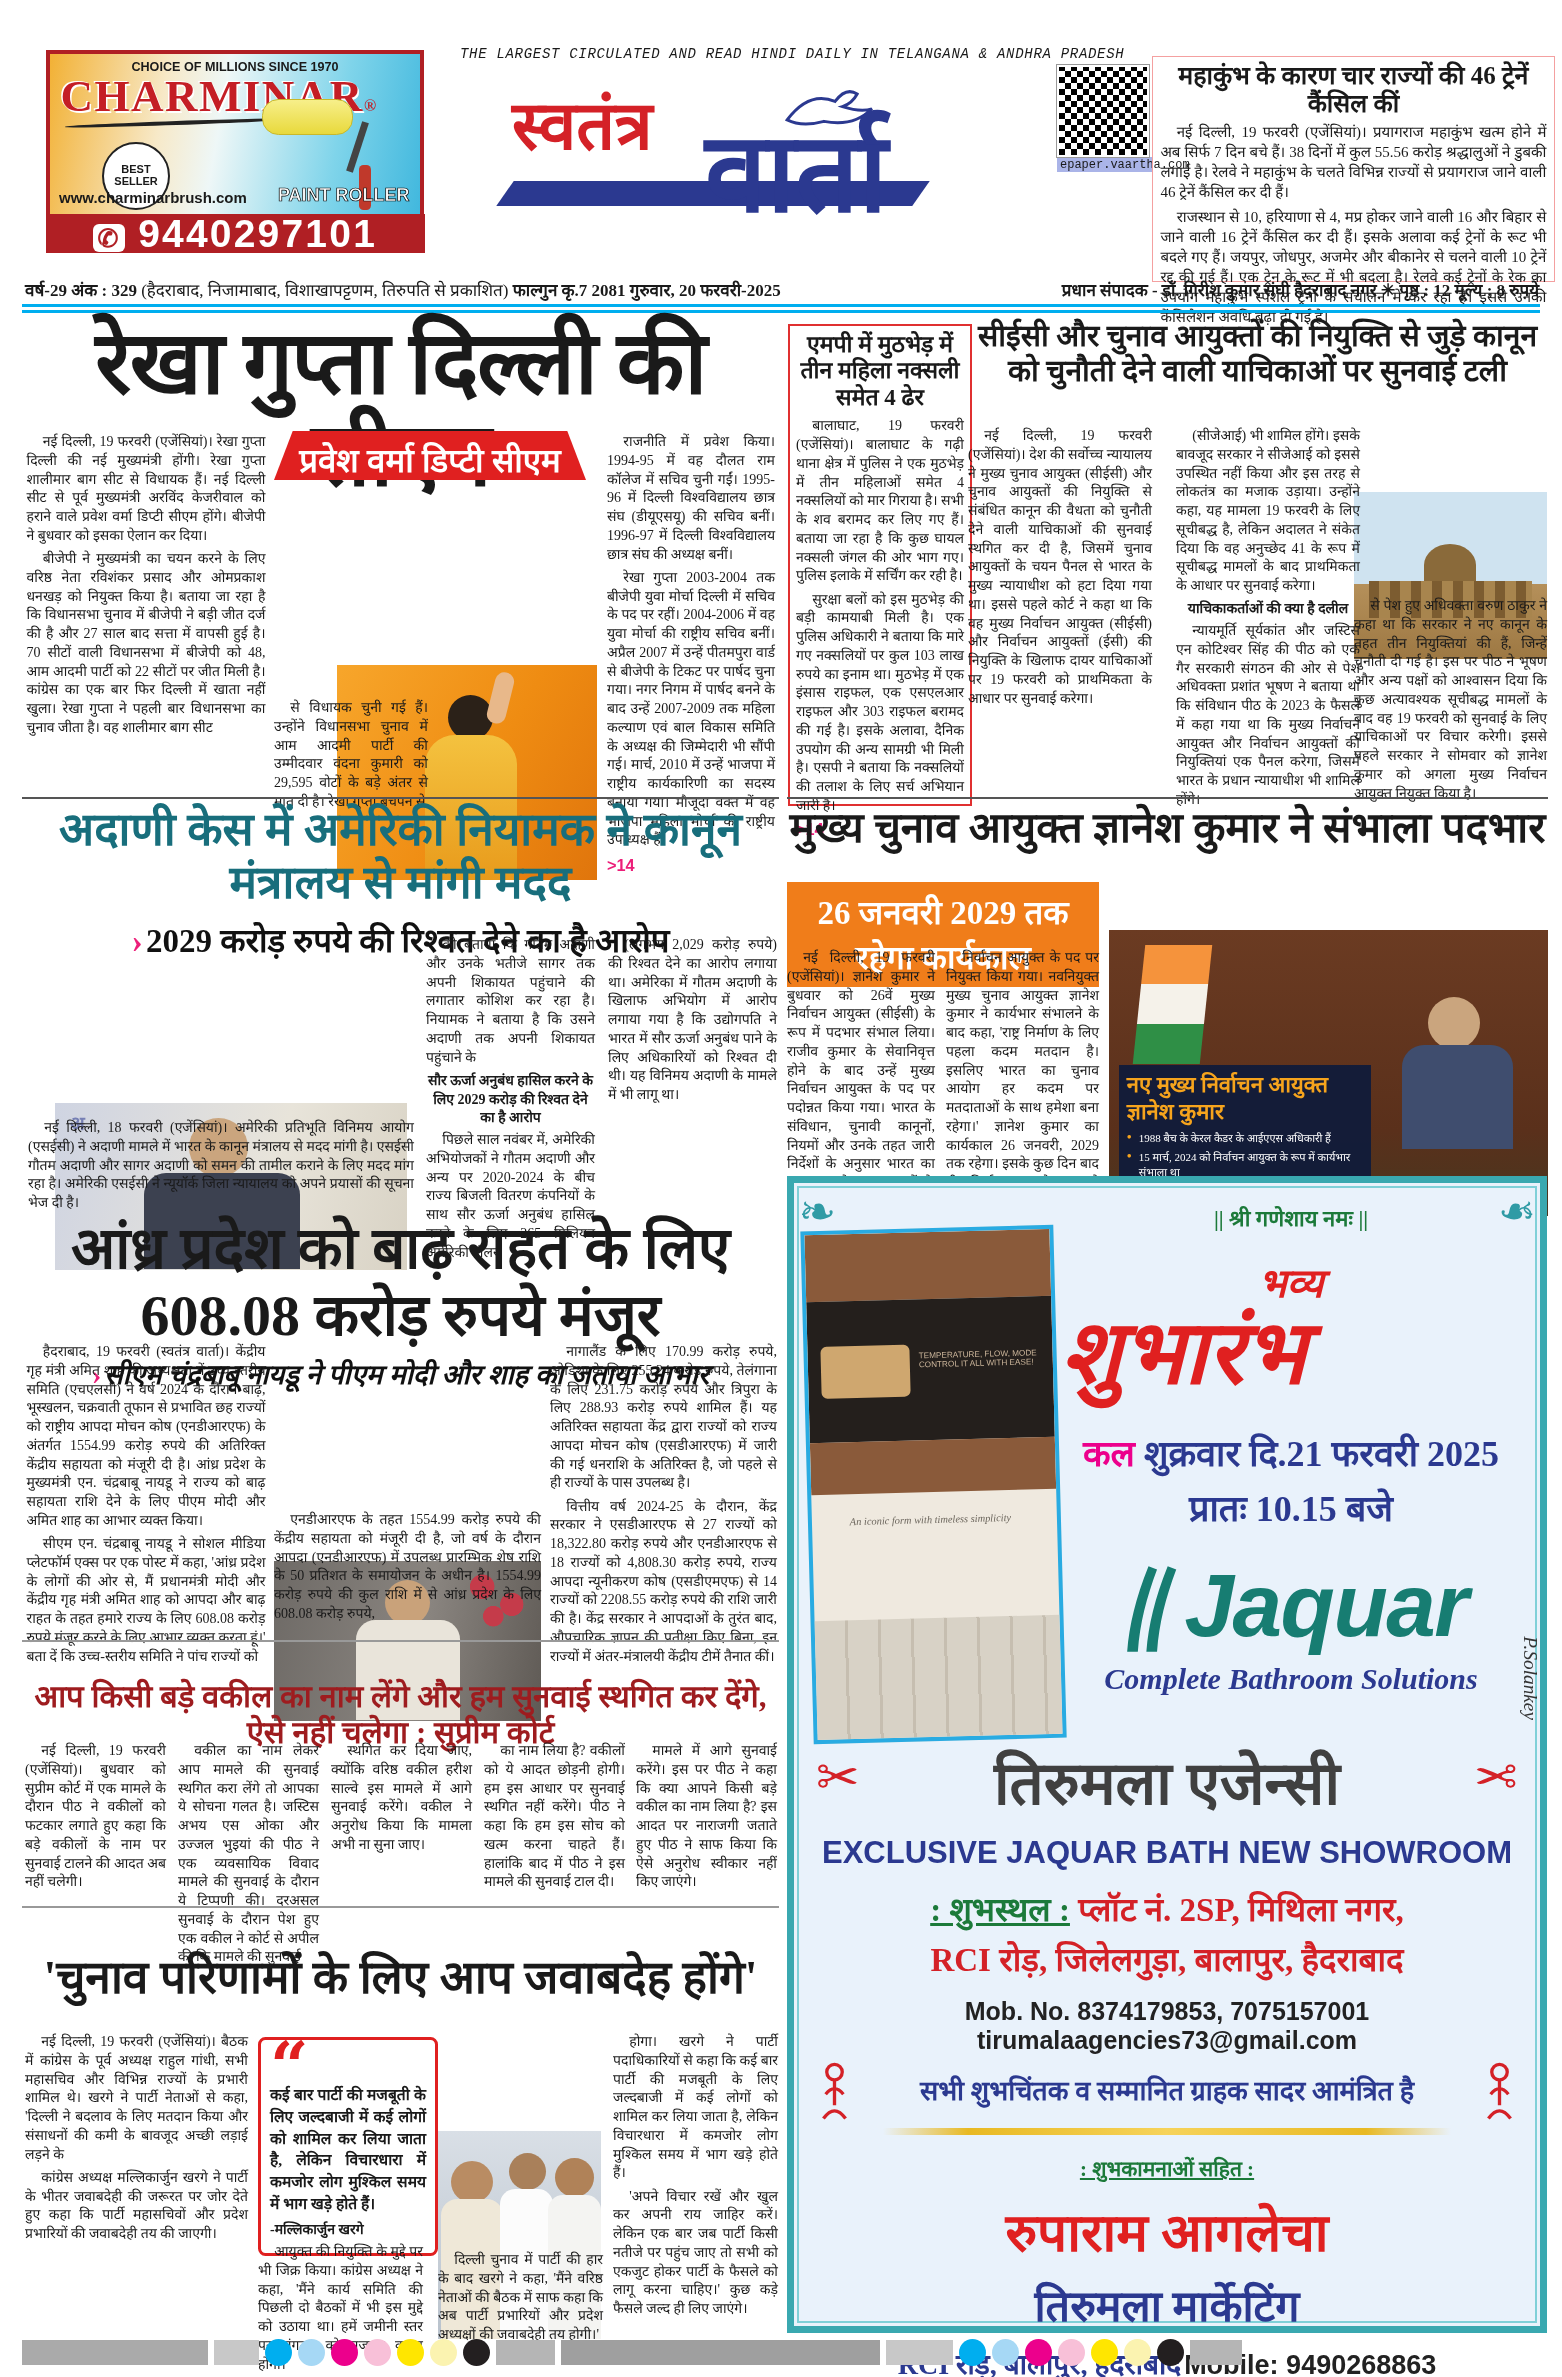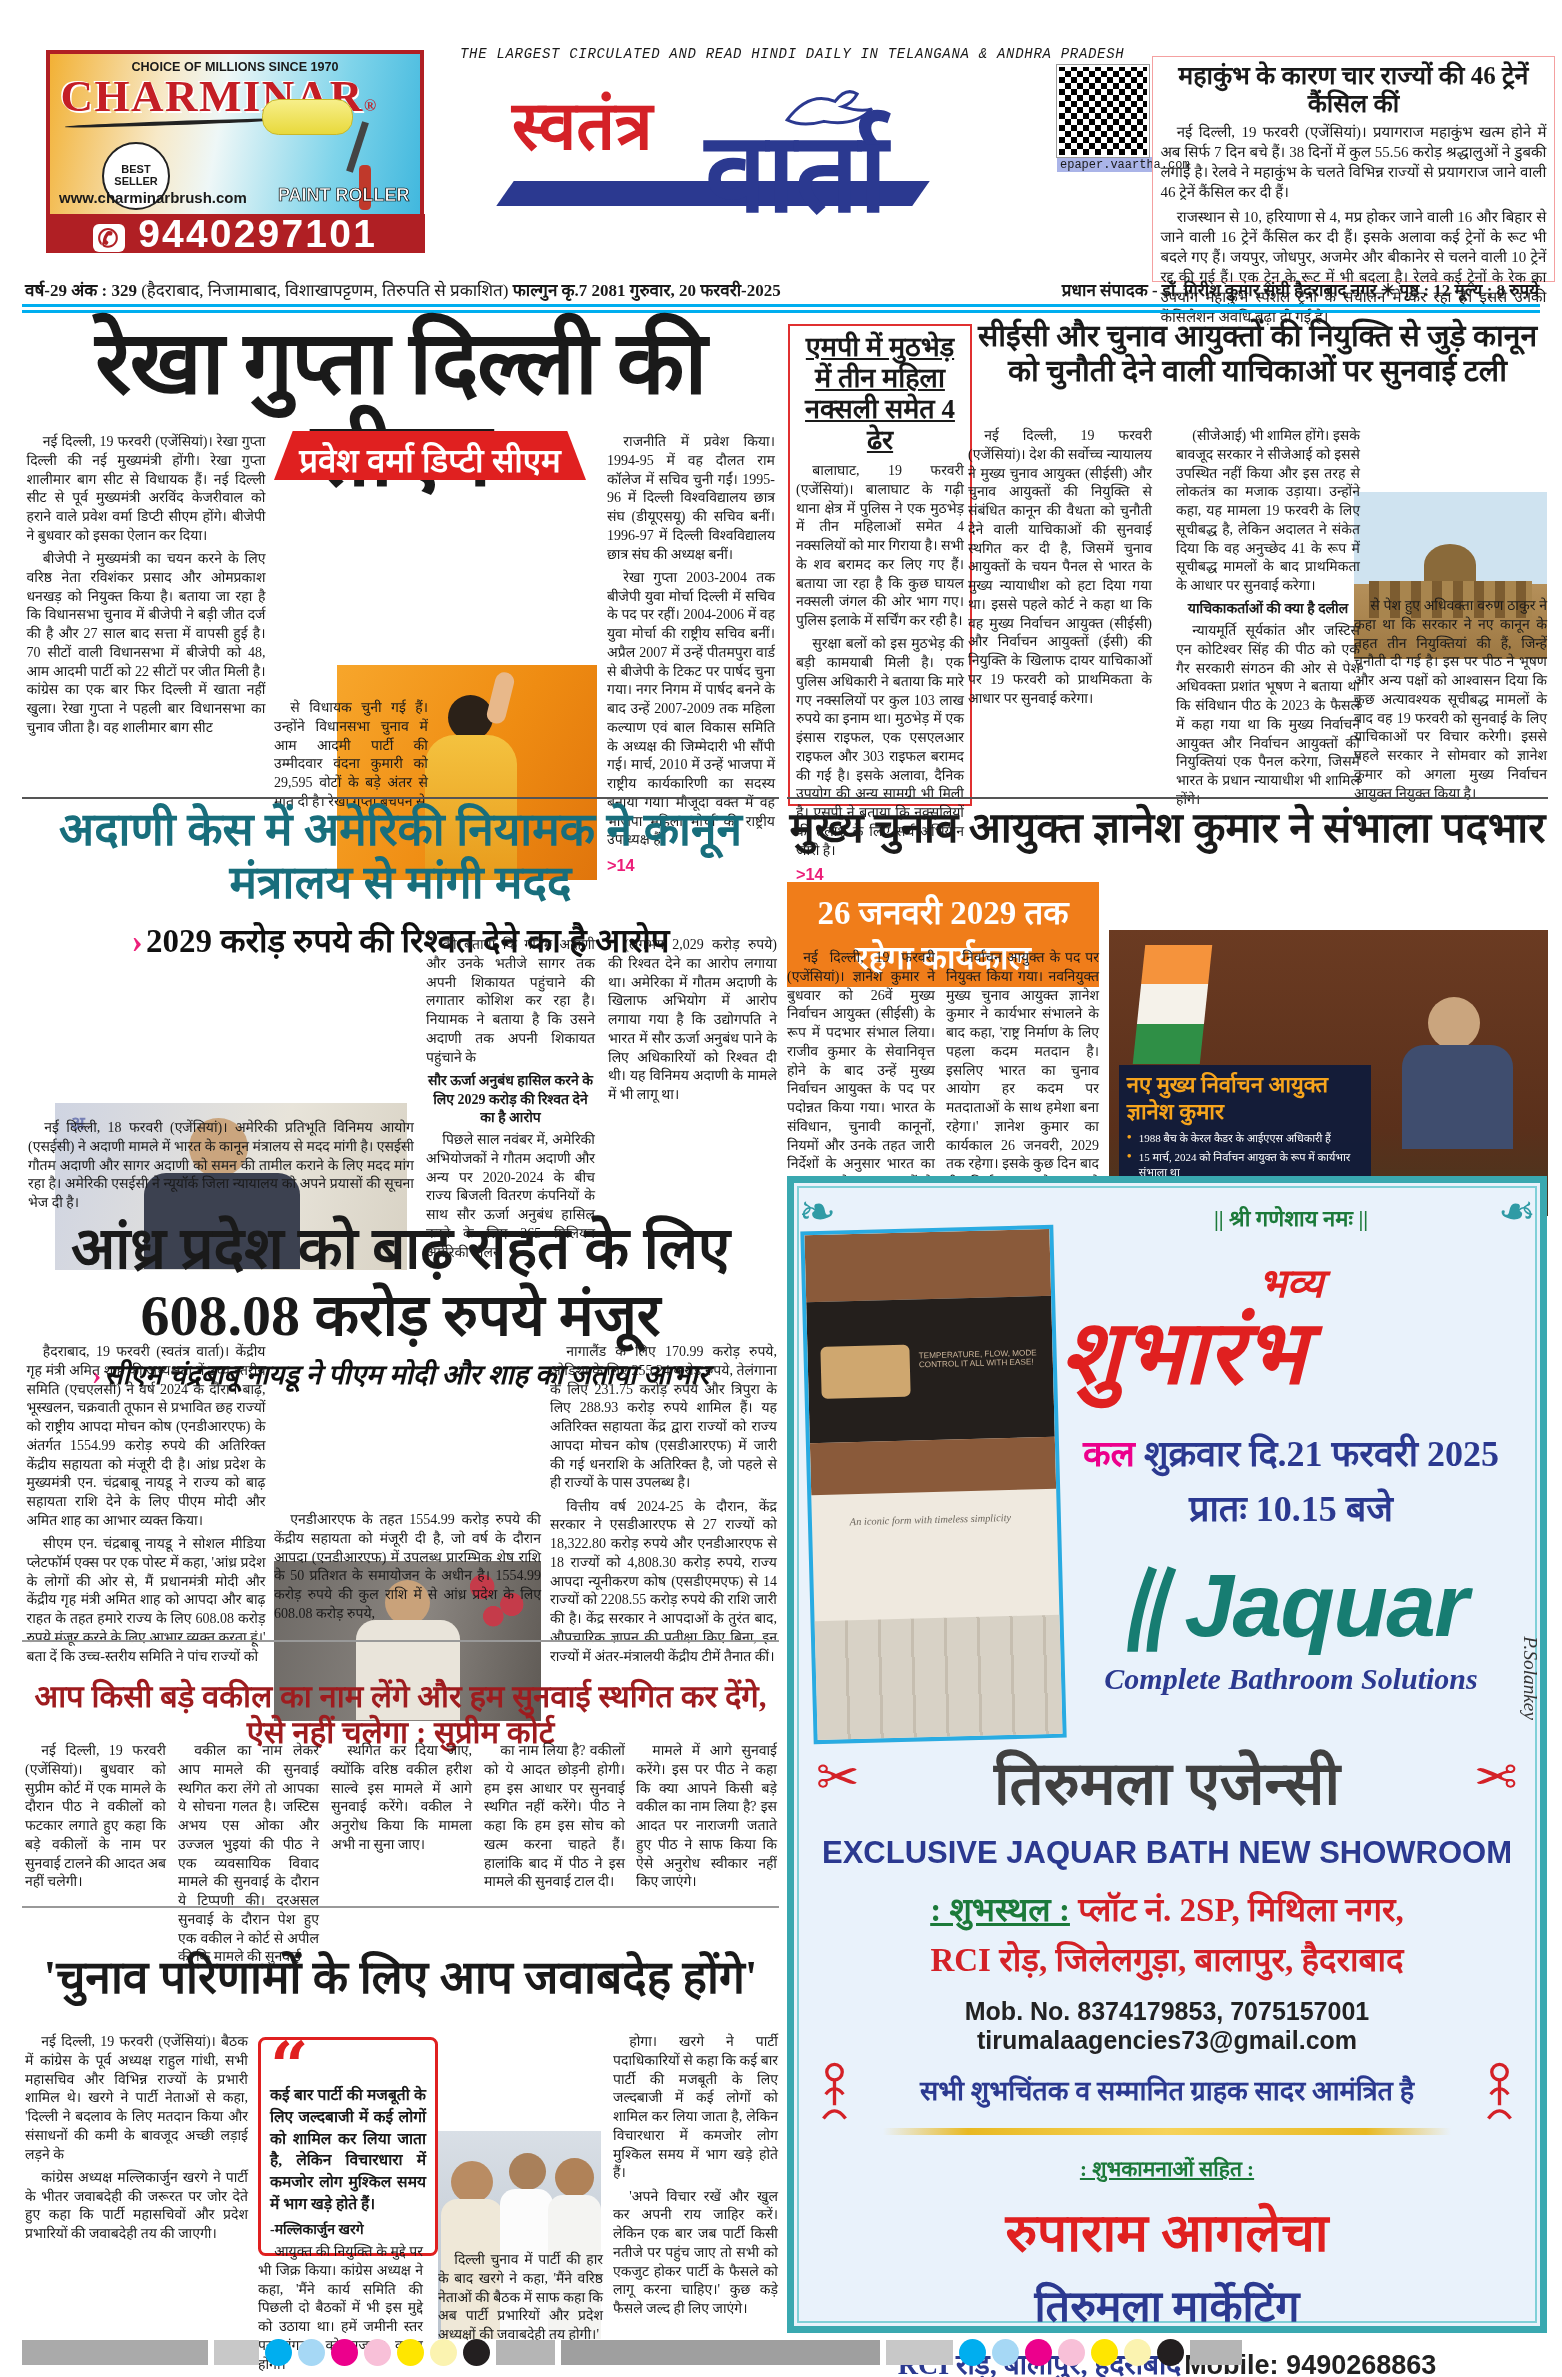--- a/index.html
+++ b/index.html
@@ -158,21 +158,21 @@
     <p>राजनीति में प्रवेश किया। 1994-95 में वह दौलत राम कॉलेज में सचिव चुनी गईं। 1995-96 में दिल्ली विश्वविद्यालय छात्र संघ (डीयूएसयू) की सचिव बनीं। 1996-97 में दिल्ली विश्वविद्यालय छात्र संघ की अध्यक्ष बनीं।</p>
     <p>रेखा गुप्ता 2003-2004 तक बीजेपी युवा मोर्चा दिल्ली में सचिव के पद पर रहीं। 2004-2006 में वह युवा मोर्चा की राष्ट्रीय सचिव बनीं। अप्रैल 2007 में उन्हें पीतमपुरा वार्ड से बीजेपी के टिकट पर पार्षद चुना गया। नगर निगम में पार्षद बनने के बाद उन्हें 2007-2009 तक महिला कल्याण एवं बाल विकास समिति के अध्यक्ष की जिम्मेदारी भी सौंपी गई। मार्च, 2010 में उन्हें भाजपा में राष्ट्रीय कार्यकारिणी का सदस्य बनाया गया। मौजूदा वक्त में वह भाजपा महिला मोर्चा की राष्ट्रीय उपाध्यक्ष हैं।</p>
     <span class="cont">&gt;14</span>
   </div>
   <div class="col body-txt" style="left:252px;top:381px;width:154px;">
     <p>से विधायक चुनी गई हैं। उन्होंने विधानसभा चुनाव में आम आदमी पार्टी की उम्मीदवार वंदना कुमारी को 29,595 वोटों के बड़े अंतर से मात दी है। रेखा गुप्ता बचपन से</p>
   </div>
 </div>
 
 <div class="abs boxed-red" style="left:788px;top:324px;width:168px;height:466px;padding:6px;">
-  <div class="head-md" style="font-size:27px;text-decoration:underline;">एमपी में मुठभेड़ में तीन महिला नक्सली समेत 4 ढेर</div>
+  <div class="head-md" style="font-size:23px;">एमपी में मुठभेड़ में तीन महिला नक्सली समेत 4 ढेर</div>
   <div class="body-txt" style="margin-top:6px;">
     <p>बालाघाट, 19 फरवरी (एजेंसियां)। बालाघाट के गढ़ी थाना क्षेत्र में पुलिस ने एक मुठभेड़ में तीन महिलाओं समेत 4 नक्सलियों को मार गिराया है। सभी के शव बरामद कर लिए गए हैं। बताया जा रहा है कि कुछ घायल नक्सली जंगल की ओर भाग गए। पुलिस इलाके में सर्चिंग कर रही है।</p>
     <p>सुरक्षा बलों को इस मुठभेड़ की बड़ी कामयाबी मिली है। एक पुलिस अधिकारी ने बताया कि मारे गए नक्सलियों पर कुल 103 लाख रुपये का इनाम था। मुठभेड़ में एक इंसास राइफल, एक एसएलआर राइफल और 303 राइफल बरामद की गई है। इसके अलावा, दैनिक उपयोग की अन्य सामग्री भी मिली है। एसपी ने बताया कि नक्सलियों की तलाश के लिए सर्च अभियान जारी है।</p>
   </div>
   <span class="cont">&gt;14</span>
 </div>
 
 <div class="abs" style="left:968px;top:319px;width:579px;height:473px;">
   <div class="head-md" style="font-size:30px;">सीईसी और चुनाव आयुक्तों की नियुक्ति से जुड़े कानून को चुनौती देने वाली याचिकाओं पर सुनवाई टली</div>
   <div class="abs ph" style="left:386px;top:104px;width:193px;height:167px;background:linear-gradient(#cfe3f0 55%,#b5905a 55%,#9d7843);">

